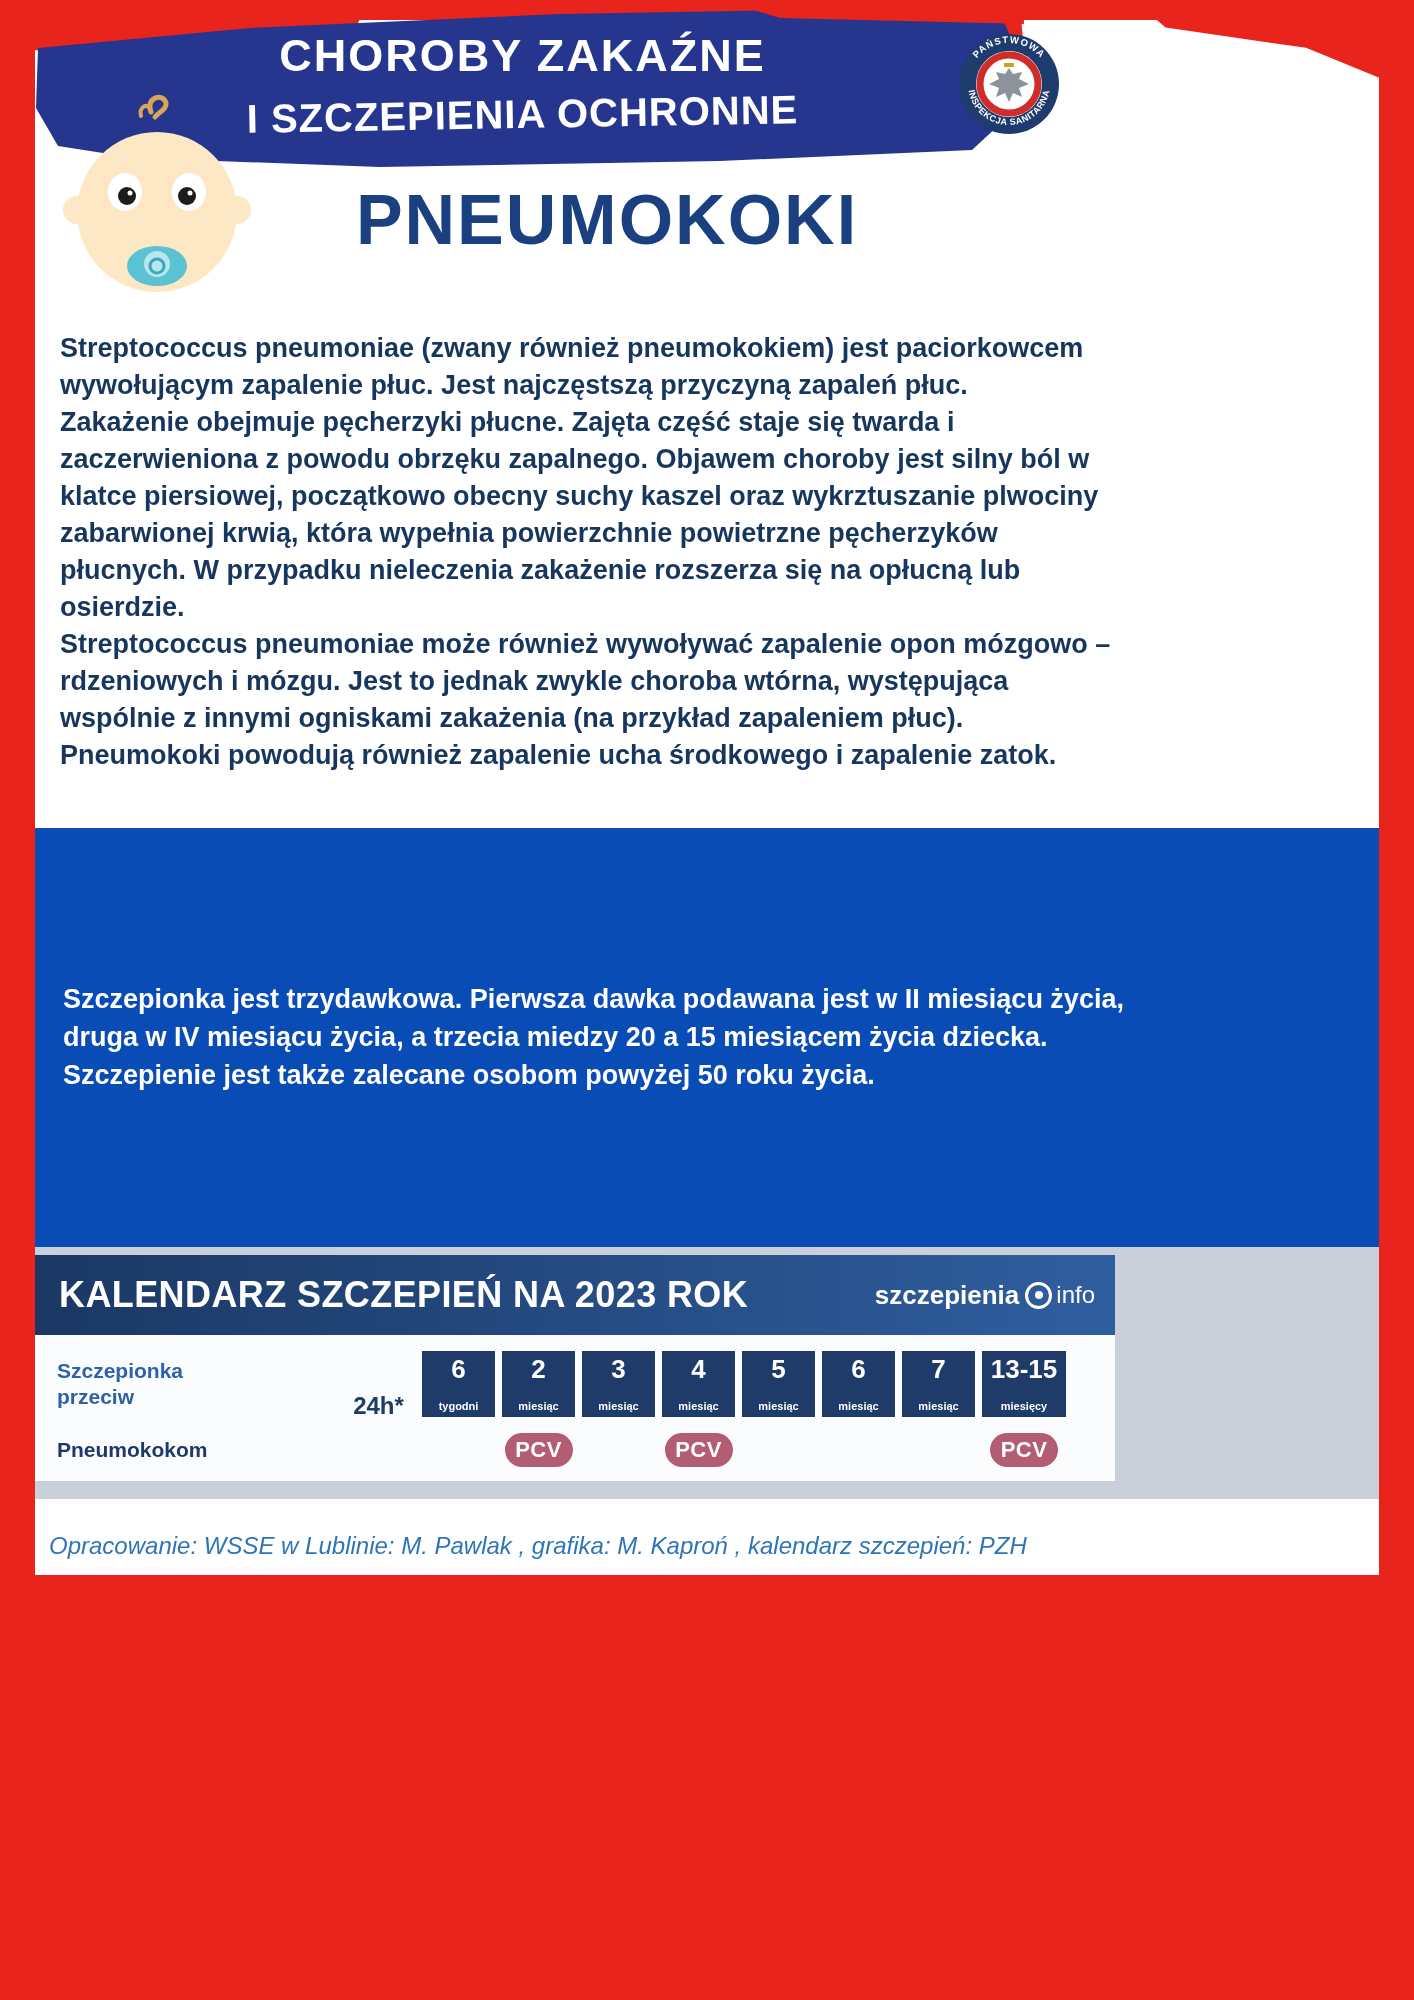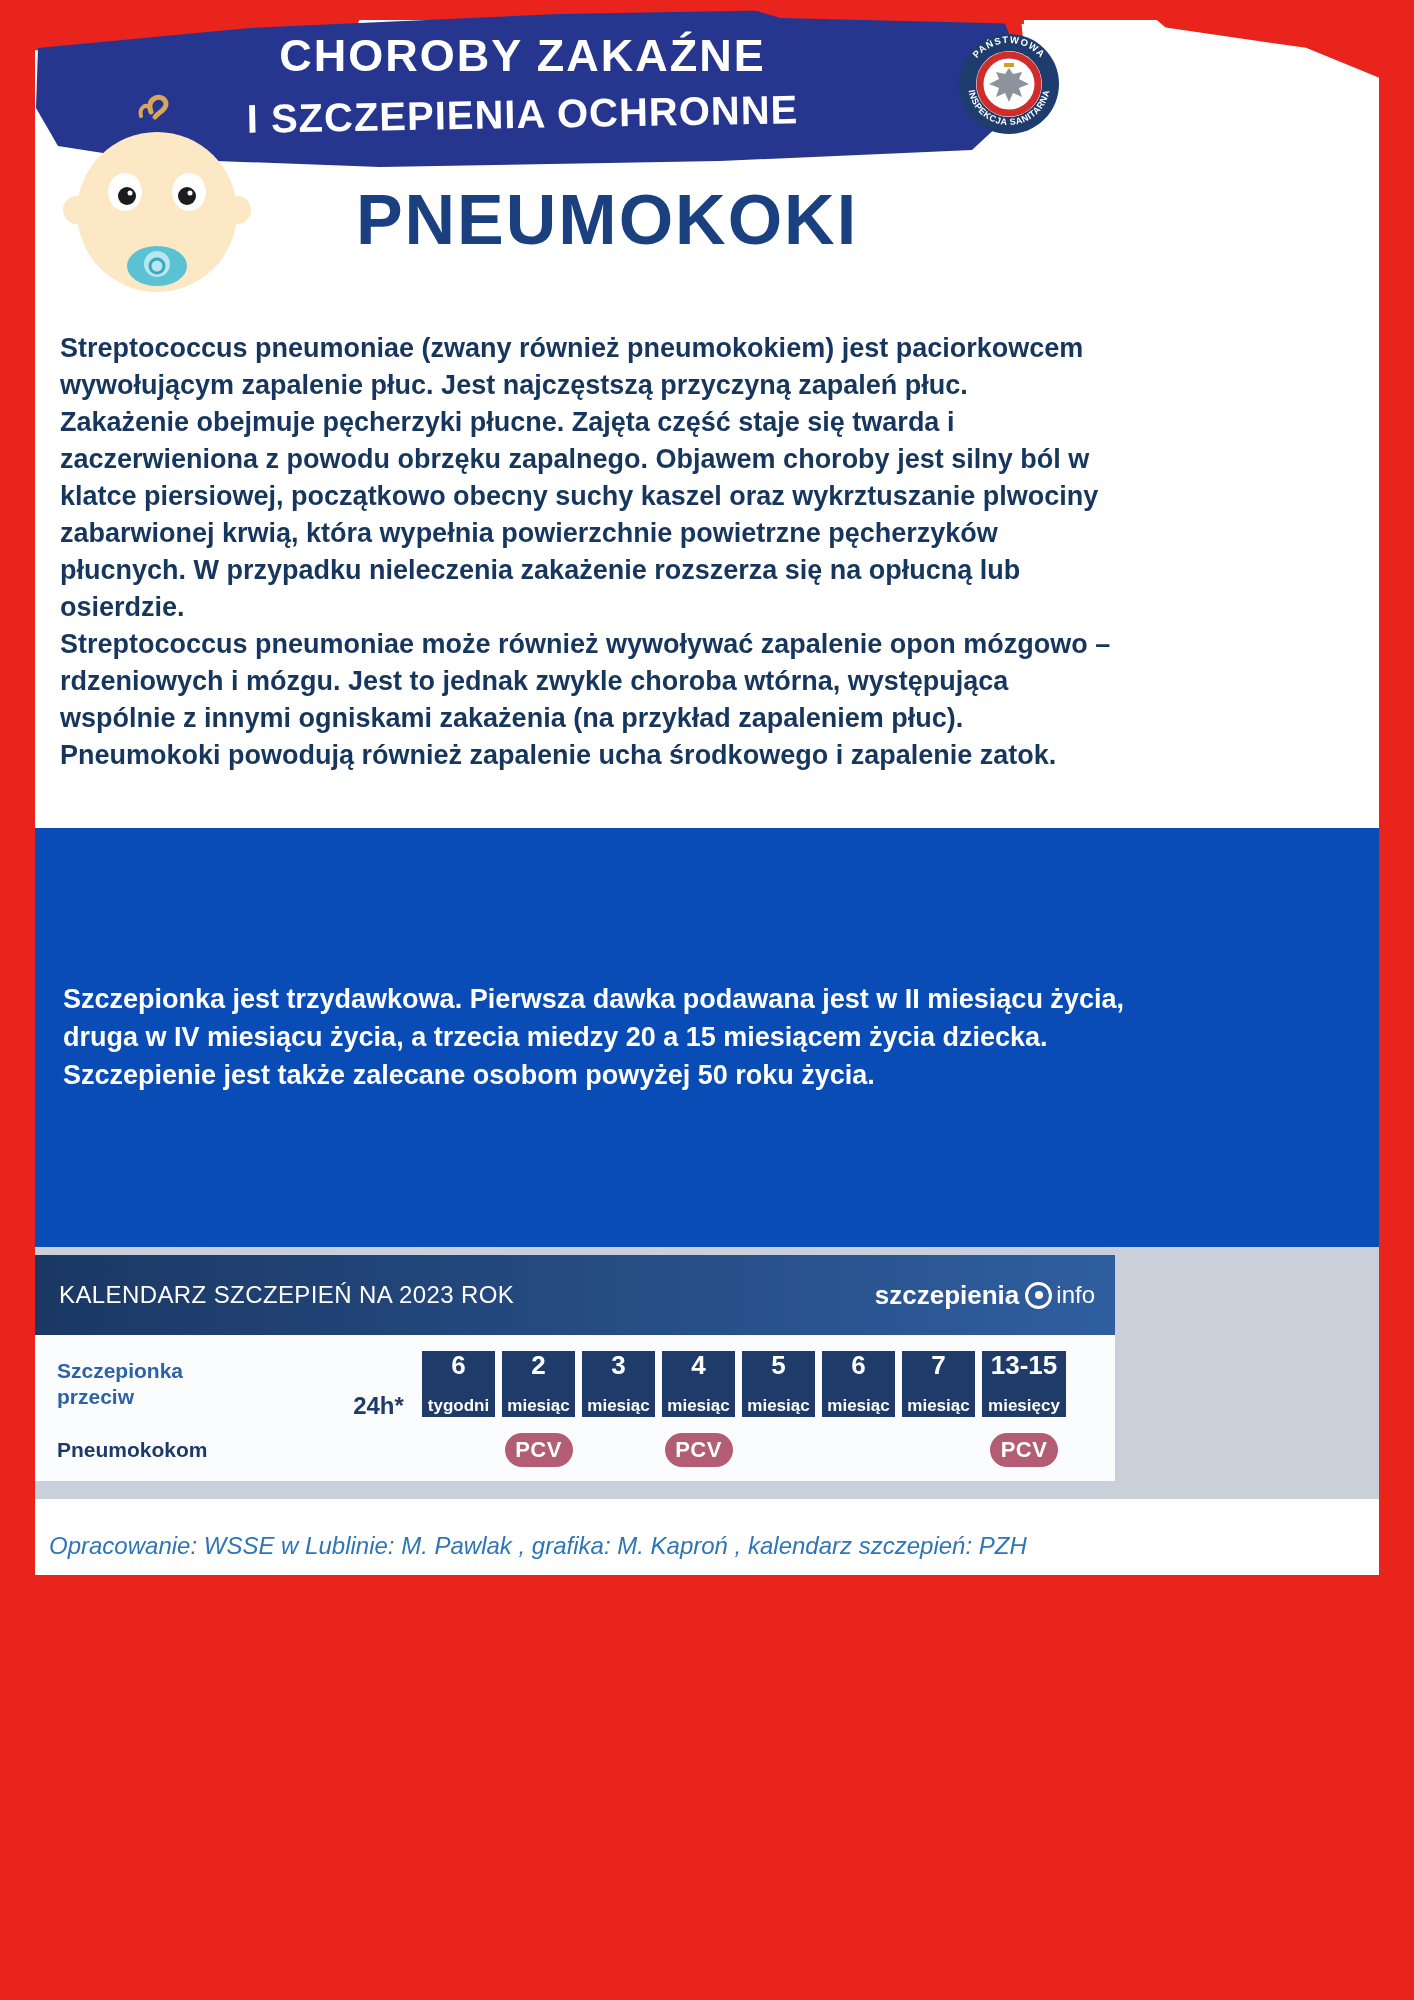--- a/index.html
+++ b/index.html
@@ -60,21 +60,21 @@
   .calendar-wrap {
     position:absolute; top:1227px; left:0; width:1344px; height:252px;
     background:#c9d0da; padding-top:8px;
   }
   .calendar { width:1080px; background:#fbfcfe; }
   .calendar-header {
     height:80px; background:linear-gradient(90deg,#1b3864,#2f5e9f);
     display:flex; align-items:center; justify-content:space-between;
     padding:0 20px 0 24px;
   }
-  .calendar-title { color:#fff; font-size:24px; font-weight:400; letter-spacing:.4px; }
+  .calendar-title { color:#fff; font-size:36px; font-weight:700; letter-spacing:.4px; }
   .brand { display:flex; align-items:center; color:#fff;margin-left:28px; }
   .brand-left { font-size:26px; font-weight:700; }
   .info-circle {
     width:27px; height:27px; border:3px solid #fff; border-radius:50%;
     margin:0 4px 0 6px; display:flex; align-items:center; justify-content:center;
   }
   .info-circle .dot { width:8px; height:8px; background:#fff; border-radius:50%; }
   .brand-right { font-size:24px; font-weight:400; }
 
   .calendar-body { padding:16px 0 14px 12px; }
@@ -87,21 +87,21 @@
   .row-label.hdr { color:#2d62a7; }
   .row-label.vac { color:#1c3a69; }
 
   .age-cell {
     height:66px; background:#1e3b6a; color:#fff;
     display:flex; flex-direction:column; align-items:center; justify-content:center;
   }
   .age-cell.light { background:transparent; color:#1e3b6a; }
   .age-cell.light .age-value { font-size:24px;margin-top:43px; }
   .age-value { font-size:26px; font-weight:800; line-height:1; }
-  .age-unit { font-size:17px; font-weight:600; margin-top:18px; }
+  .age-unit { font-size:11px; font-weight:600; margin-top:18px; }
 
   .dose-slot { display:flex; justify-content:center; }
   .pcv-badge {
     width:68px; height:34px; border-radius:17px; background:#b25d73;
     color:#fff; font-size:22px; font-weight:800; letter-spacing:.5px;
     display:flex; align-items:center; justify-content:center;
   }
 
   
   .footer {

